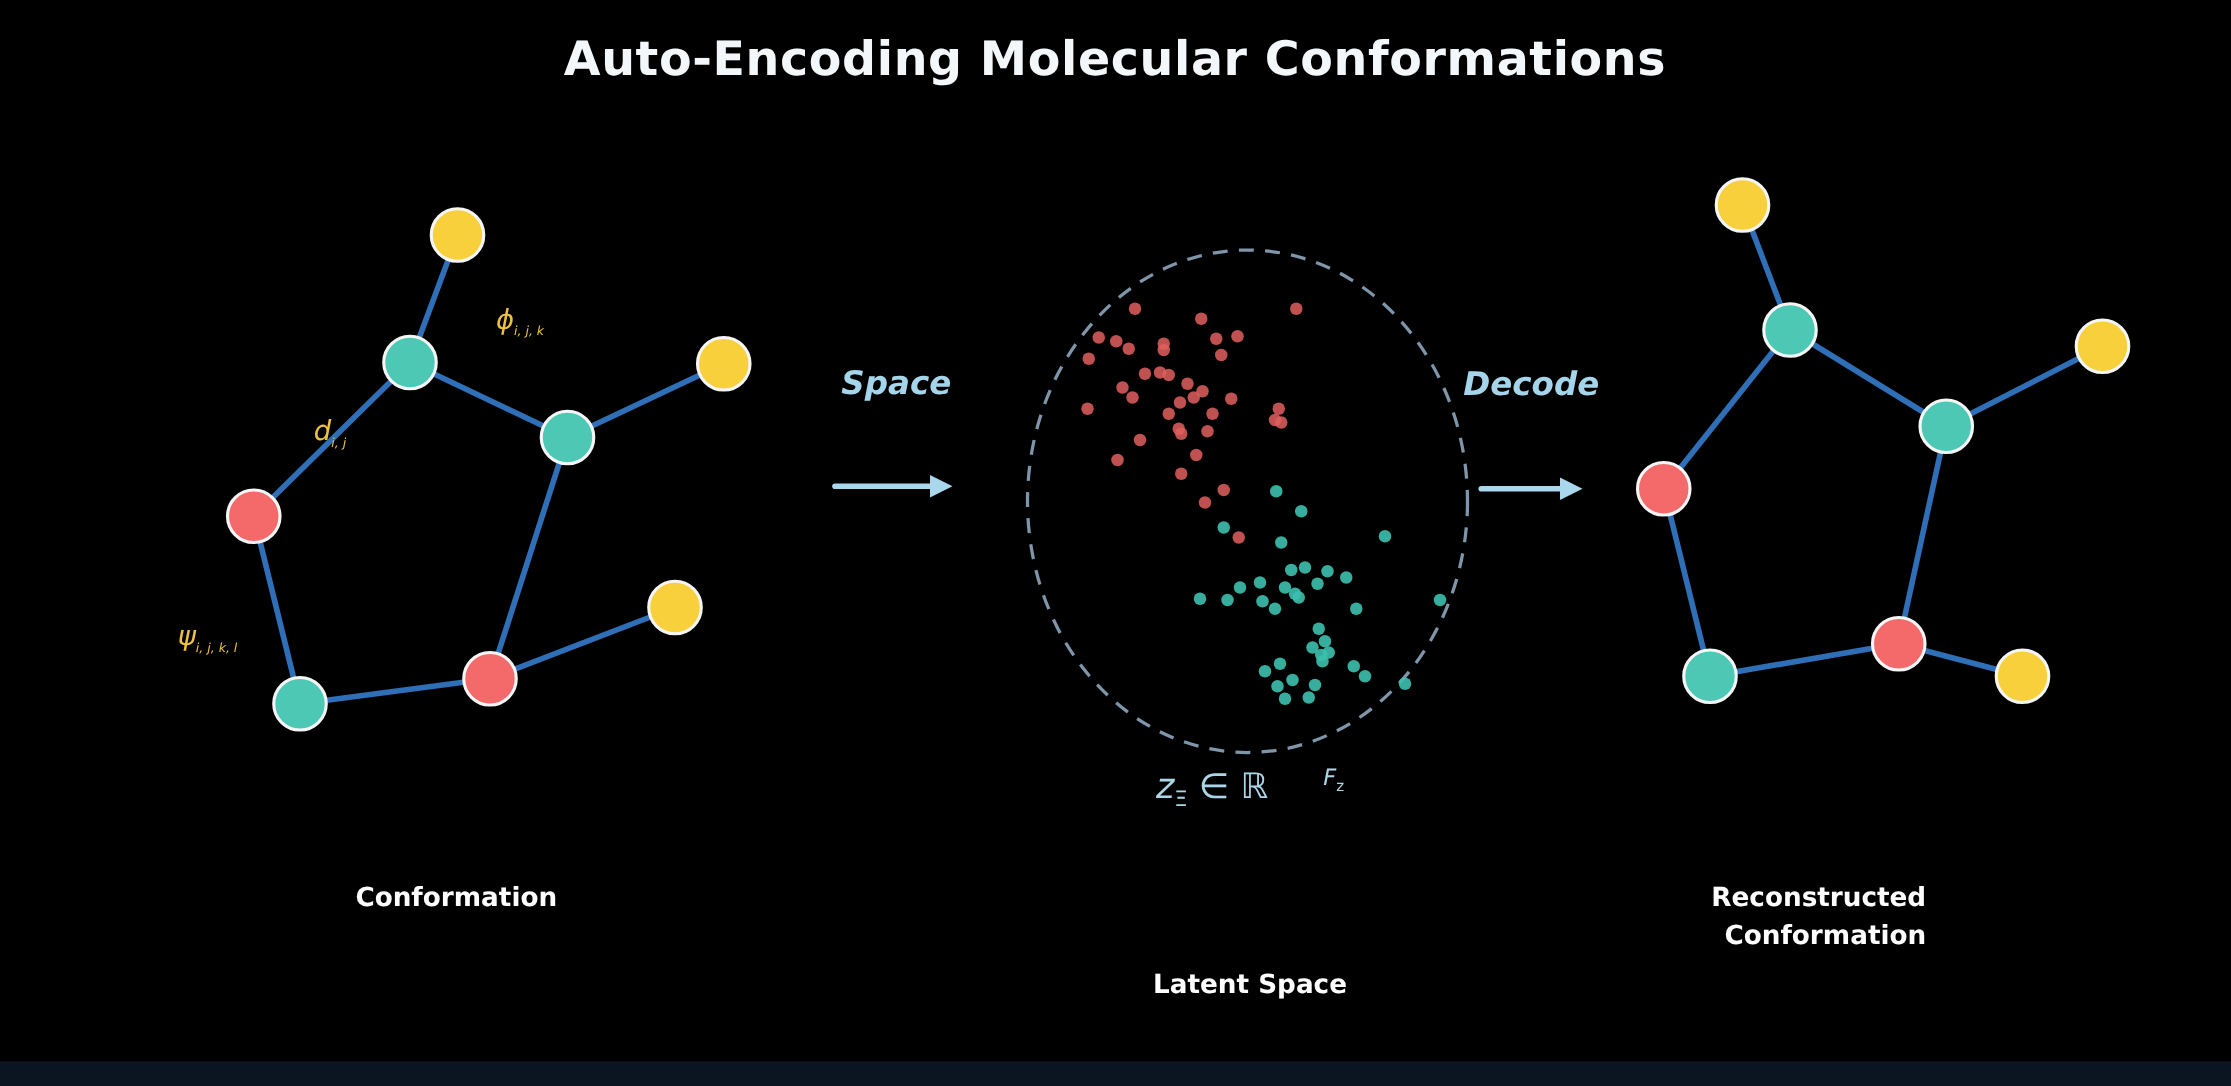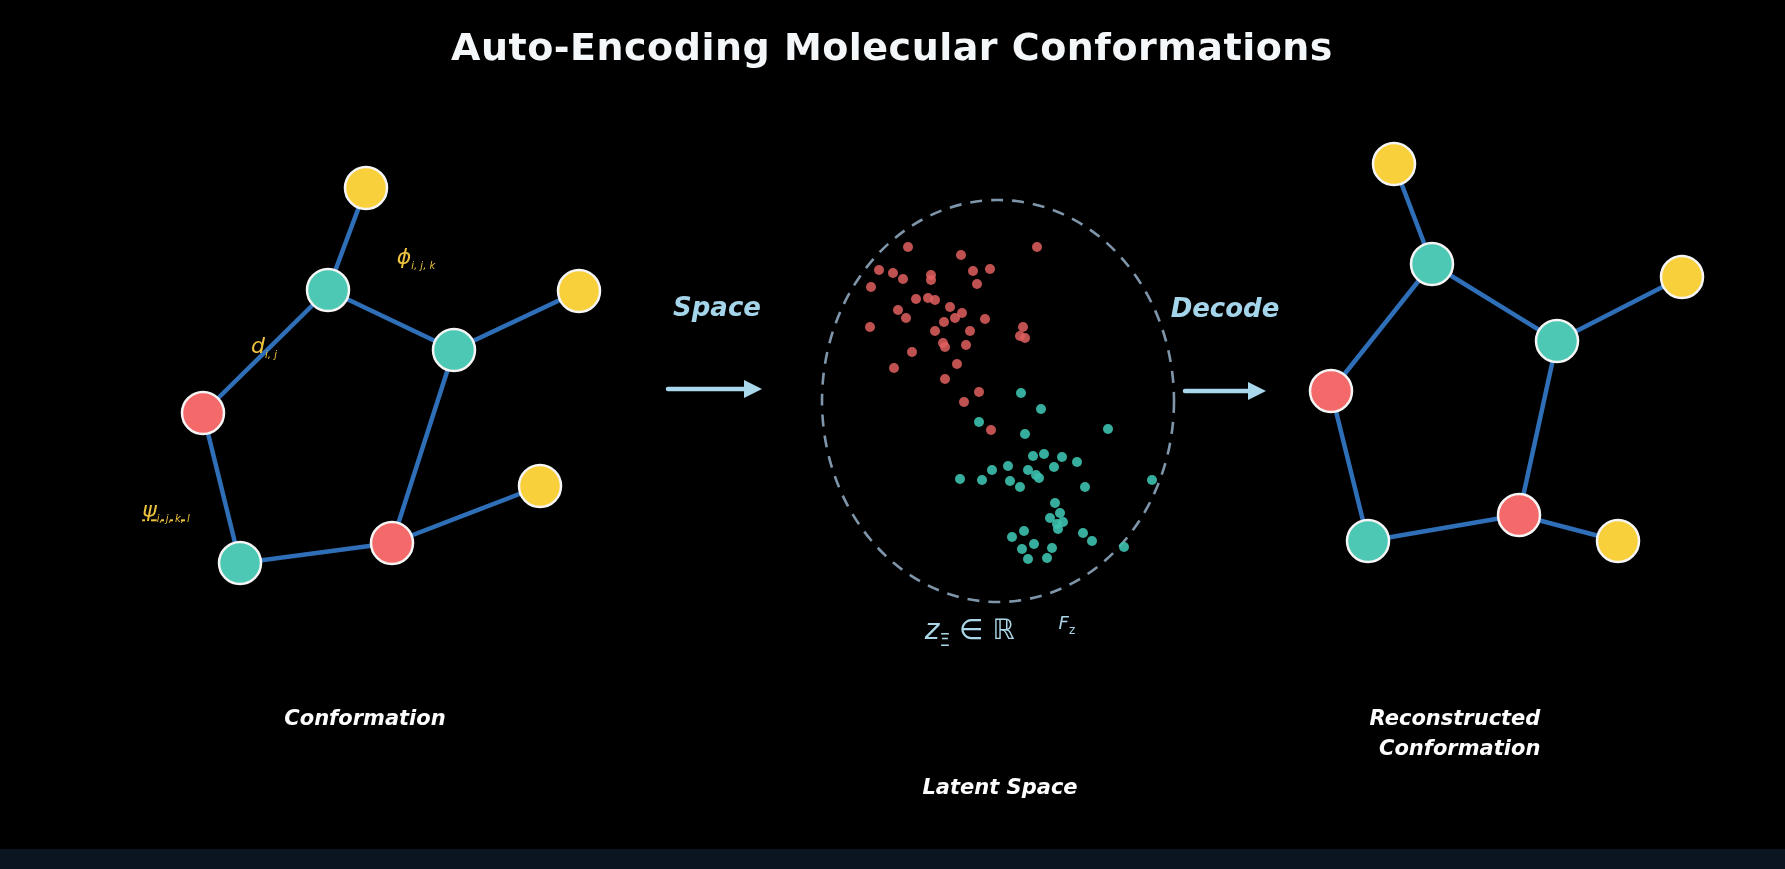--- a/index.html
+++ b/index.html
@@ -15,21 +15,21 @@
   svg.scene { position:absolute; left:0; top:0; }
   .txt { position:absolute; transform:translate(-50%,-50%); white-space:nowrap; }
   .title {
     color:#f4f7f9; font-size:38px; font-weight:700; letter-spacing:0.5px;
   }
   .flow-label {
     color:#a5d5ea; font-size:26px; font-weight:700; font-style:italic;
   }
   .caption {
     color:#fdfdfd; font-size:21px; font-weight:700; text-align:center;
-    line-height:29.5px; transform:translate(-50%,0);font-style:italic;
+    line-height:29.5px; transform:translate(-50%,0);
   }
   .gold-label {
     color:#ecc23f; font-size:22px; font-style:italic;
   }
   .gold-label sub { font-size:10px; font-style:italic;margin-top:23px; }
   .formula {
     color:#aad6e8; font-size:28px;
   }
   .formula .it { font-style:italic; }
   .formula sub { font-size:17px; }
@@ -169,21 +169,21 @@
   <div class="txt title" style="left:892px; top:47px;">Auto-Encoding Molecular Conformations</div>
 
   <div class="txt flow-label" style="left:717px; top:307px;">Space</div>
 
   <div class="txt flow-label" style="left:1225px; top:308px;">Decode</div>
 
   <div class="txt gold-label" style="left:416px; top:258px;"><span>ϕ</span><sub>i, j, k</sub></div>
 
   <div class="txt gold-label" style="left:264px; top:347px;"><span>d</span><sub>i, j</sub></div>
 
-  <div class="txt gold-label" style="left:166px; top:511px;text-decoration:underline;"><span>ψ</span><sub>i, j, k, l</sub></div>
+  <div class="txt gold-label" style="left:166px; top:511px;"><span>ψ</span><sub>i, j, k, l</sub></div>
 
   <div class="txt formula" style="left:1000px; top:631px;"><span class="it">z</span><sub>Ξ</sub><span> ∈ </span><span>ℝ</span><sup><span class="it">F</span><sub>z</sub></sup></div>
 
   <div class="caption" style="left:365px; top:704px; position:absolute;">
     <div>Conformation</div>
   </div>
 
   <div class="caption" style="left:1000px; top:733px; position:absolute;margin-top:40px;">
     <div>Latent Space</div>
   </div>

